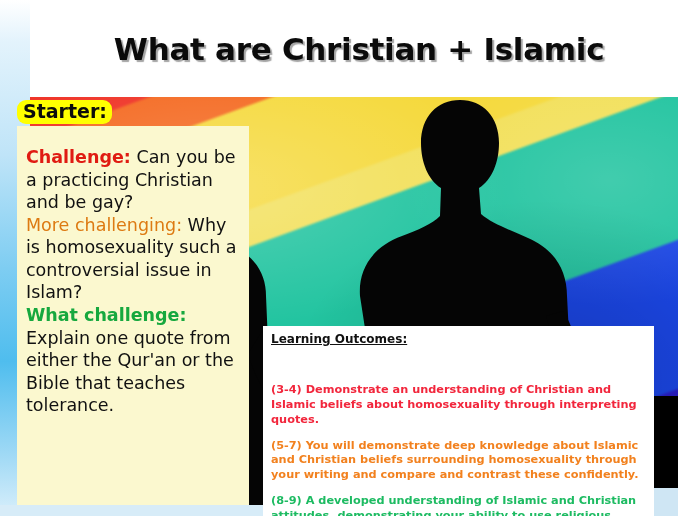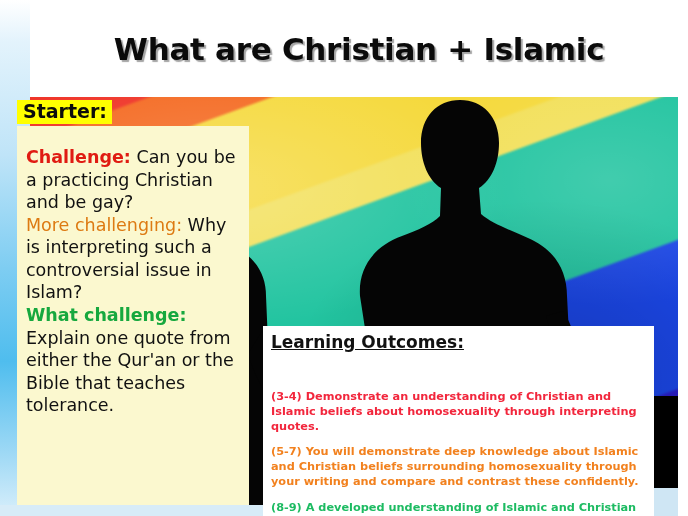--- a/index.html
+++ b/index.html
@@ -121,20 +121,21 @@
     left: 17px; top: 100px;
     background: #ffff00;
     padding: 1px 5px 2px 6px;
     z-index: 8;
     font-family: "DejaVu Sans", sans-serif;
     font-size: 19px;
     font-weight: 700;
     color: #0c0c0c;
     line-height: 1.1;
     letter-spacing: 0px;
+    border-radius: 9px;
   }
 
   .starter-box {
     position: absolute;
     left: 17px; top: 126px;
     width: 232px; height: 379px;
     background: #fbf8cf;
     z-index: 7;
     padding: 20px 7px 4px 9px;
   }
@@ -155,21 +156,21 @@
     position: absolute;
     left: 263px; top: 326px;
     width: 391px; height: 190px;
     background: #ffffff;
     z-index: 8;
     padding: 5px 8px 0 8px;
     overflow: hidden;
   }
   .outcomes-title {
     font-family: "DejaVu Sans", sans-serif;
-    font-size: 17px;
+    font-size: 12px;
     font-weight: 700;
     color: #111111;
     text-decoration: underline;
     line-height: 1.35;
     margin-bottom: 1px;
   }
   .outcome {
     font-family: "DejaVu Sans", sans-serif;
     font-size: 11.3px;
     font-weight: 700;
@@ -295,21 +296,21 @@
 
   <div class="starter-header">Starter:</div>
 
   <div class="starter-box">
     <div class="starter-text">
       <span class="lbl-challenge">Challenge:</span>
       <span>Can you be a practicing Christian and be gay?</span>
     </div>
     <div class="starter-text">
       <span class="lbl-more">More challenging:</span>
-      <span>Why is interpreting such a controversial issue in Islam?</span>
+      <span>Why is homosexuality such a controversial issue in Islam?</span>
     </div>
     <div class="starter-text">
       <span class="lbl-mega">What challenge:</span>
       <span>Explain one quote from either the Qur'an or the Bible that teaches tolerance.</span>
     </div>
   </div>
 
   <div class="outcomes-box">
     <div class="outcomes-title">Learning Outcomes:</div>
     <div class="outcome oc-1">(3-4) Demonstrate an understanding of Christian and Islamic beliefs about homosexuality through interpreting quotes.</div>

